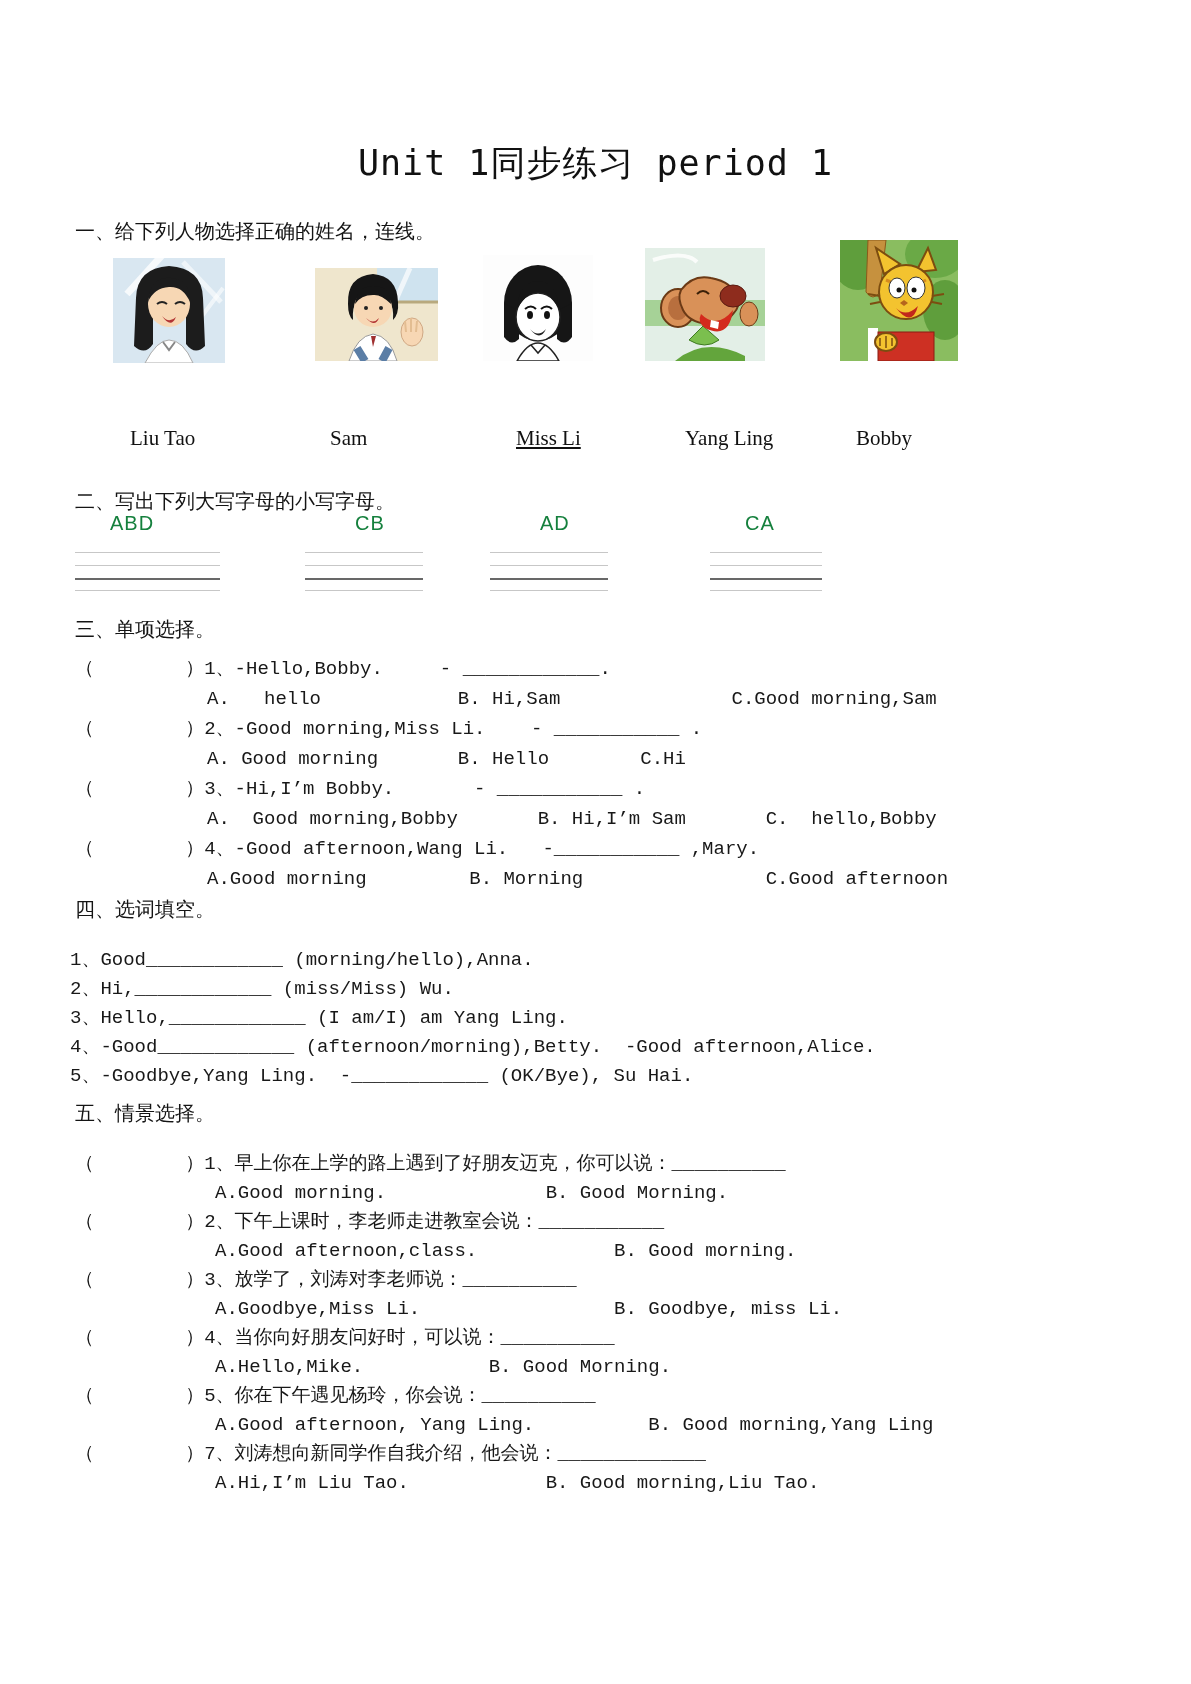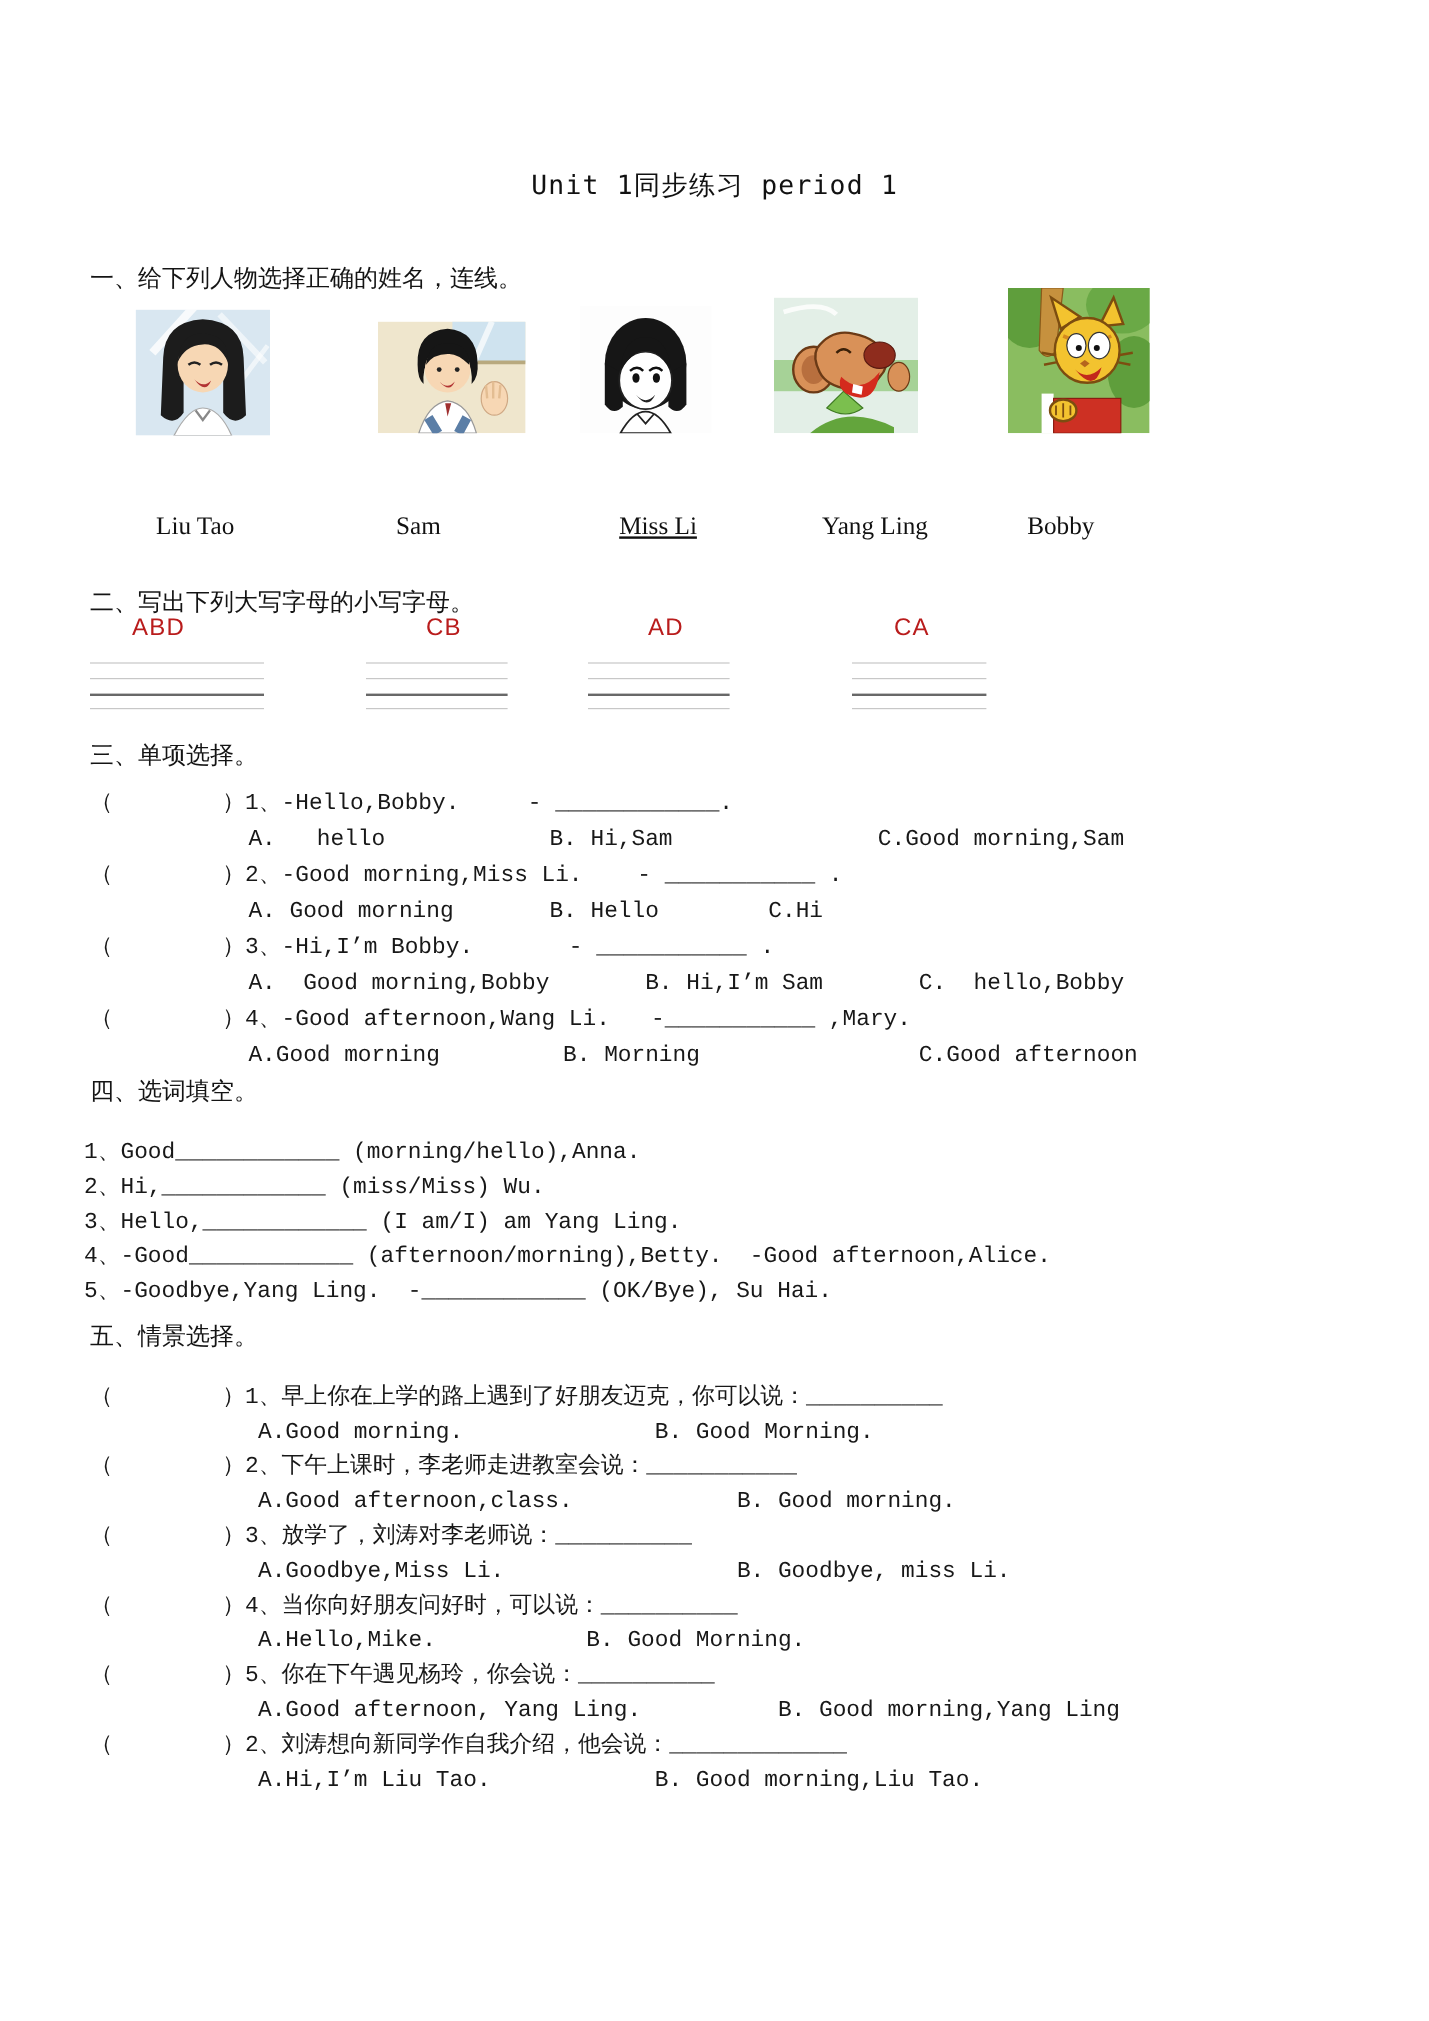--- a/index.html
+++ b/index.html
@@ -1,37 +1,37 @@
 <!DOCTYPE html>
 <html><head>
 <meta charset="utf-8">
 <style>
   html,body{margin:0;padding:0;background:#fff;}
   .page{position:relative;width:1191px;height:1684px;background:#ffffff;overflow:hidden;
         font-family:"Liberation Mono","DejaVu Sans Mono",monospace;color:#1b1b1b;}
   .abs{position:absolute;}
-  .title{top:140px;left:0;width:100%;text-align:center;font-size:22px;letter-spacing:1px;
+  .title{top:140px;left:0;width:100%;text-align:center;font-size:35px;letter-spacing:1px;
          font-family:"DejaVu Sans Mono","Liberation Mono",monospace;color:#111;}
   .cn-heading{font-size:20px;color:#141414;font-family:"Liberation Serif","DejaVu Serif",serif;}
   .s1-heading{top:218px;left:75px;}
   .portraits{top:238px;left:0;width:1191px;height:132px;}
   .portrait{position:absolute;}
   .portrait svg{display:block;width:100%;height:100%;}
   .p1{left:113px;top:20px;width:112px;height:105px;}
   .p2{left:315px;top:30px;width:123px;height:93px;}
   .p3{left:483px;top:17px;width:110px;height:106px;}
   .p4{left:645px;top:10px;width:120px;height:113px;}
   .p5{left:840px;top:2px;width:118px;height:121px;}
   .names{top:426px;left:0;width:1191px;height:34px;font-family:"Liberation Serif","DejaVu Serif",serif;
          font-size:21px;color:#111;}
   .names span{position:absolute;top:0;}
   .n0{left:130px;} .n1{left:330px;text-align:center;} .n2{left:516px;text-decoration:underline;} .n3{left:685px;} .n4{left:856px;}
   .s2-heading{top:488px;left:75px;}
   .letters{top:512px;left:0;width:1191px;height:30px;font-family:"Liberation Sans","DejaVu Sans",sans-serif;
-           font-size:20px;letter-spacing:1px;color:#b91c1c;}
+           font-size:20px;letter-spacing:1px;color:#15803d;}
   .letters span{position:absolute;top:0;}
   .g0{left:110px;} .g1{left:355px;} .g2{left:540px;} .g3{left:745px;}
   .staves{top:552px;left:0;width:1191px;height:46px;}
   .stave{position:absolute;top:0;height:42px;}
   .st0{left:75px;width:145px;} .st1{left:305px;width:118px;} .st2{left:490px;width:118px;} .st3{left:710px;width:112px;}
   .stave i{position:absolute;left:0;right:0;height:1px;background:#c7c7c7;display:block;}
   .stave i.l1{top:0;} .stave i.l2{top:13px;} .stave i.l3{top:26px;height:2px;background:#686868;} .stave i.l4{top:38px;}
   .s3-heading{top:616px;left:75px;}
   .s3-questions{top:654px;left:75px;right:20px;}
   .mono-line{font-size:19px;line-height:30px;white-space:pre-wrap;color:#181818;}
@@ -244,18 +244,18 @@
     </div>
     <div class="mcq2">
       <div class="mono-line stem">（        ）4、当你向好朋友问好时，可以说：__________</div>
       <div class="mono-line opts">A.Hello,Mike.           B. Good Morning.</div>
     </div>
     <div class="mcq2">
       <div class="mono-line stem">（        ）5、你在下午遇见杨玲，你会说：__________</div>
       <div class="mono-line opts">A.Good afternoon, Yang Ling.          B. Good morning,Yang Ling</div>
     </div>
     <div class="mcq2">
-      <div class="mono-line stem">（        ）2、刘涛想向新同学作自我介绍，他会说：_____________</div>
+      <div class="mono-line stem">（        ）7、刘涛想向新同学作自我介绍，他会说：_____________</div>
       <div class="mono-line opts">A.Hi,I’m Liu Tao.            B. Good morning,Liu Tao.</div>
     </div>
   </div>
 
 </div>
 
 </body></html>

